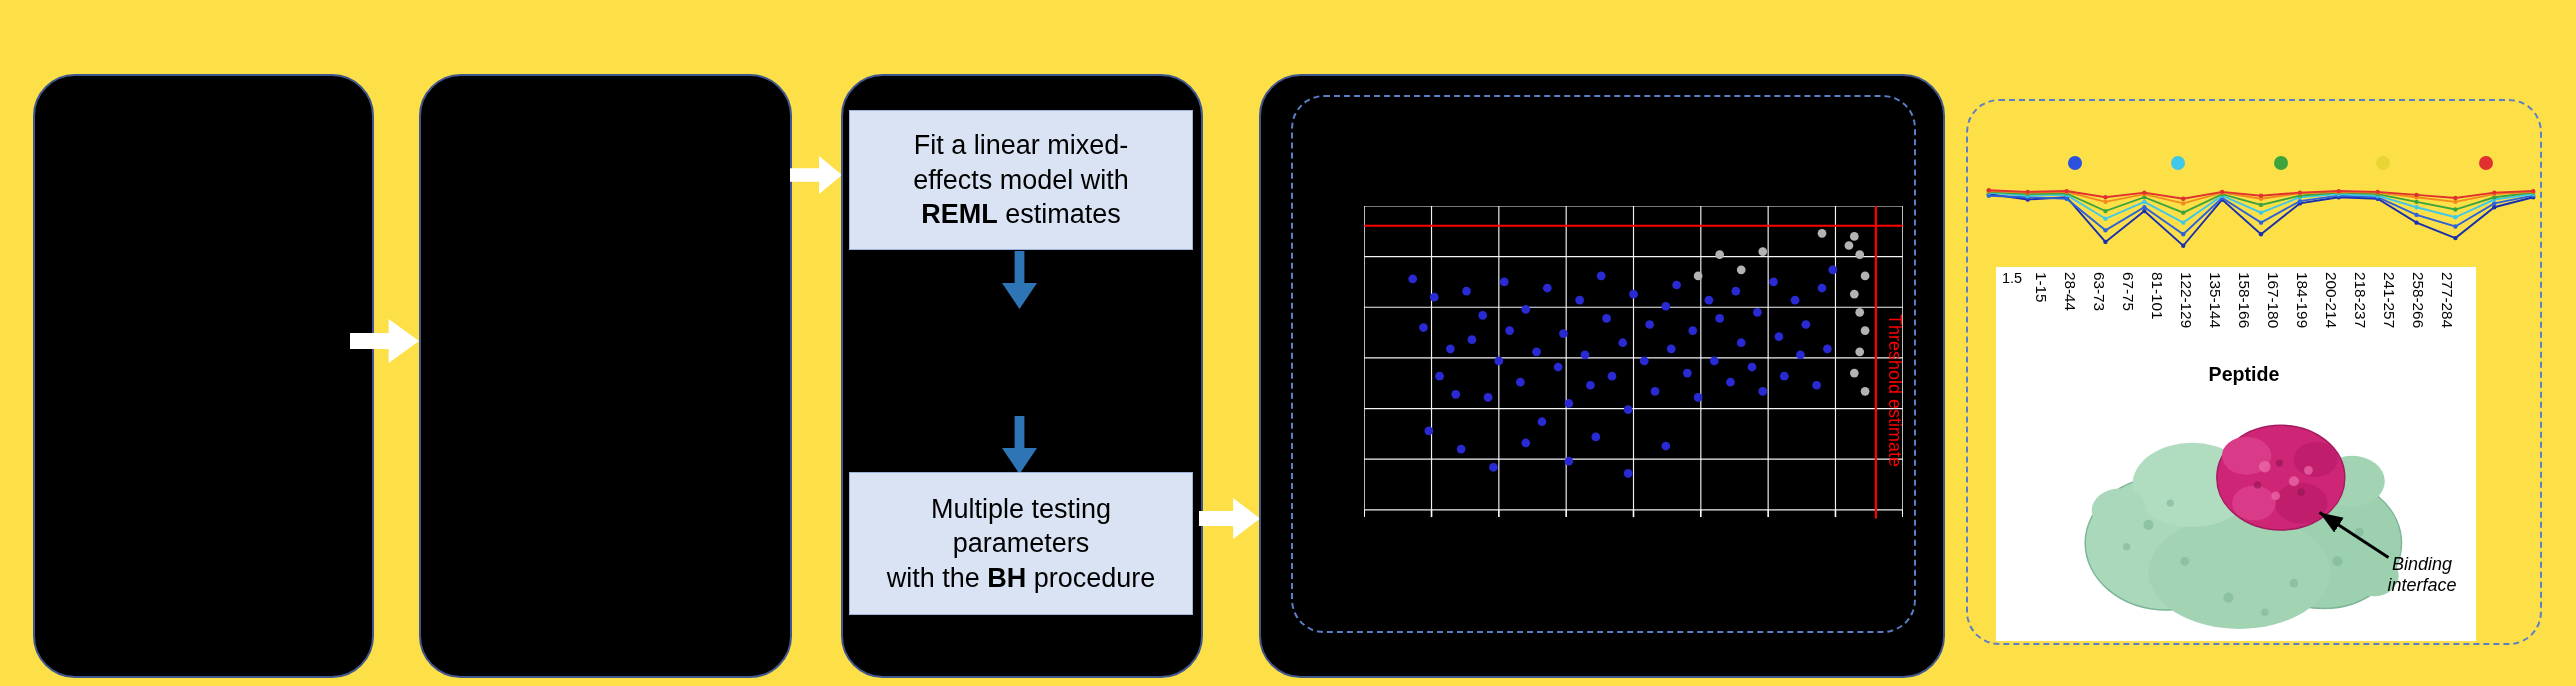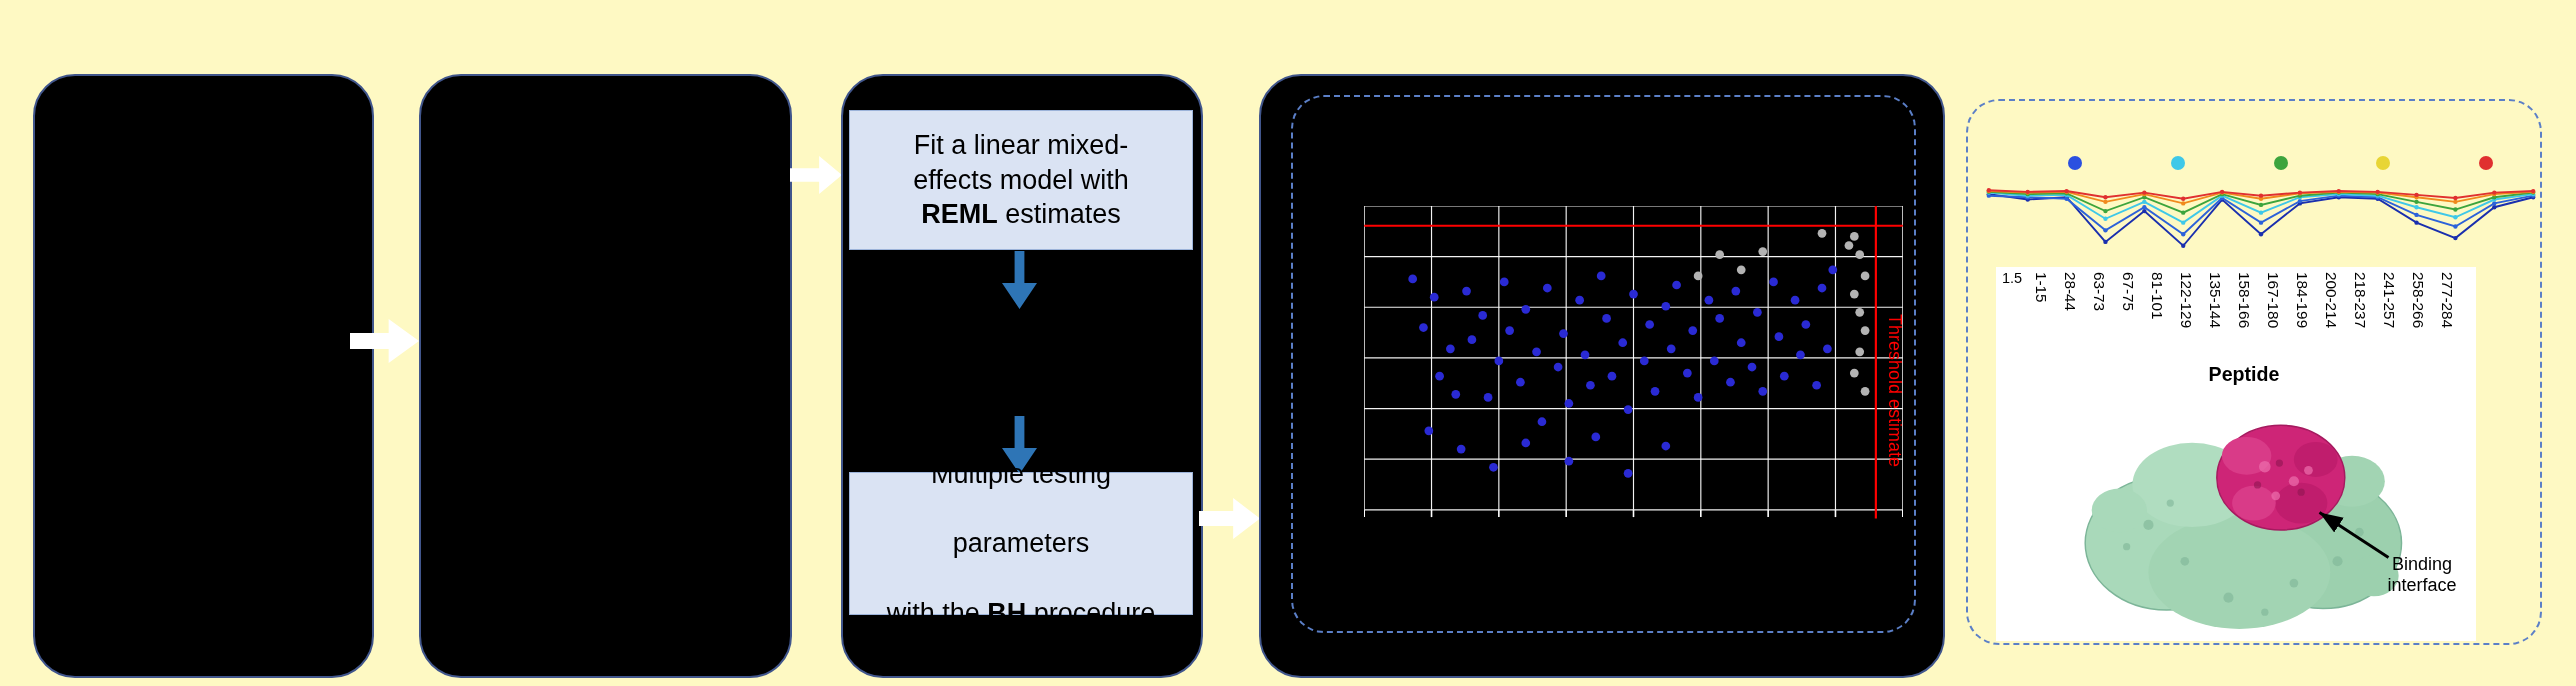--- a/index.html
+++ b/index.html
@@ -1,16 +1,16 @@
 <!DOCTYPE html>
 <html style="font-size:11.6px"><head>
 <meta charset="utf-8">
 <style>
   html,body{margin:0;padding:0;background:#000;}
-  #canvas{position:relative;width:2576px;height:687px;background:#fef9c3;overflow:hidden;
+  #canvas{position:relative;width:2576px;height:687px;background:#fde047;overflow:hidden;
           font-family:"Liberation Sans",sans-serif;}
 
   
   .panel{position:absolute;top:74px;height:600px;border:2.9px solid #41568c;border-radius:42px;background:#000;}
   #box1{left:33px;width:337px;}
   #box2{left:419px;width:369px;}
   #box3{left:841px;width:358px;}
   #box4{left:1259px;width:682px;}
 
   
@@ -27,21 +27,21 @@
 
   
   .down-arrow{position:absolute;left:1002px;width:35px;height:58px;background:#2e75b6;
           clip-path:polygon(36% 0,64% 0,64% 55%,100% 55%,50% 100%,0 55%,36% 55%);}
   #darrow1{top:251px;} #darrow2{top:416px;}
 
   
   .process{position:absolute;left:849px;width:342px;background:#dae3f3;border:1.5px solid #9cb3d9;
            display:flex;flex-direction:column;align-items:center;justify-content:center;
            text-align:center;color:#000;font-size:27px;line-height:1.28;}
-  #proc1{top:110px;height:138px;} #proc2{top:312px;height:102px;} #proc3{top:472px;height:141px;gap:35px;}
+  #proc1{top:110px;height:138px;} #proc2{top:312px;height:102px;} #proc3{top:472px;height:141px;}
 
   
   #csv{position:absolute;left:451px;top:94px;width:309px;height:276px;}
   #csv .sheet{position:absolute;inset:0;background:#fdfdfd;border:1.5px solid #d8d8d8;border-radius:16px;
               box-shadow:inset 0 0 0 3.6px #f1f1f1;}
   #csv .grid{position:absolute;right:11.6px;top:10.2px;width:173px;height:182px;border:2.2px solid #d6d6d6;
               background-image:repeating-linear-gradient(0deg,transparent 0 29px,#d6d6d6 29px 31px),
                                repeating-linear-gradient(90deg,transparent 0 33px,#d6d6d6 33px 35px);}
   #csv .xletter{position:absolute;left:8.7px;top:-17.4px;font-size:173px;font-weight:700;
               color:#64a33d;text-shadow:2.9px 2.9px 0 #4c7f2c;}
@@ -62,21 +62,21 @@
   .ldot{width:14px;height:14px;border-radius:50%;display:inline-block;}
   #line-svg{position:absolute;left:1983px;top:182px;}
   #white-panel{position:absolute;left:1996px;top:267px;width:480px;height:374px;background:#fff;}
   #ytick{position:absolute;left:2002px;top:270px;font-size:14.5px;color:#000;}
   #pep-labels{position:absolute;left:2026px;top:272px;width:436px;display:flex;}
   .pep-cell{width:29px;display:flex;justify-content:center;}
   .pep-cell span{writing-mode:vertical-rl;font-size:15.3px;color:#000;white-space:nowrap;}
   #pep-xlabel{position:absolute;left:2026px;top:363px;width:436px;text-align:center;font-size:19.6px;color:#000;font-weight:bold;}
   #protein-svg{position:absolute;left:2083px;top:394px;}
   #binding-label{position:absolute;left:2371px;top:554px;width:102px;font-size:18px;color:#000;
-              line-height:1.15;text-align:center;}
+              line-height:1.15;text-align:center;font-style:italic;}
   #annot-svg{position:absolute;left:1996px;top:267px;pointer-events:none;}
 </style>
 </head>
 <body>
 
 <div id="canvas">
 
   <div class="panel" id="box1"></div>
 
   <div class="barrow" id="arrow1"></div>

